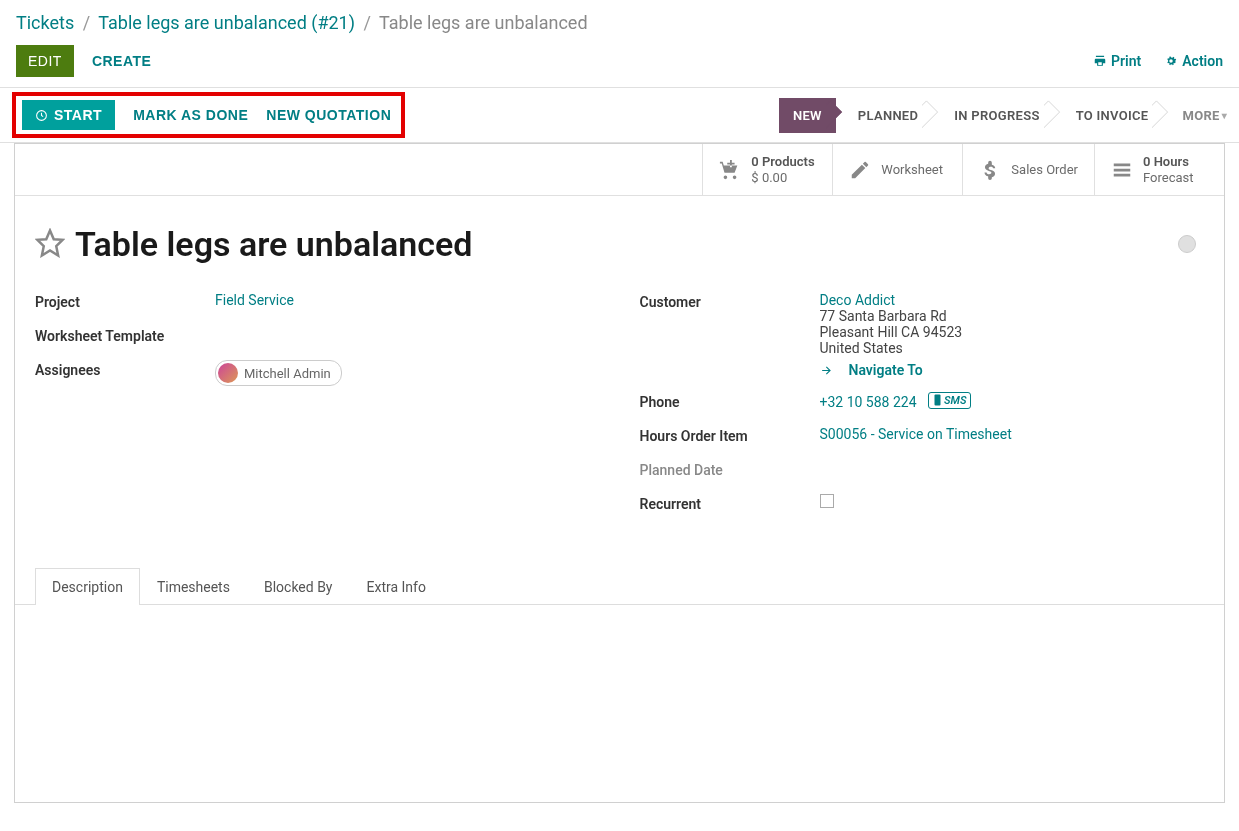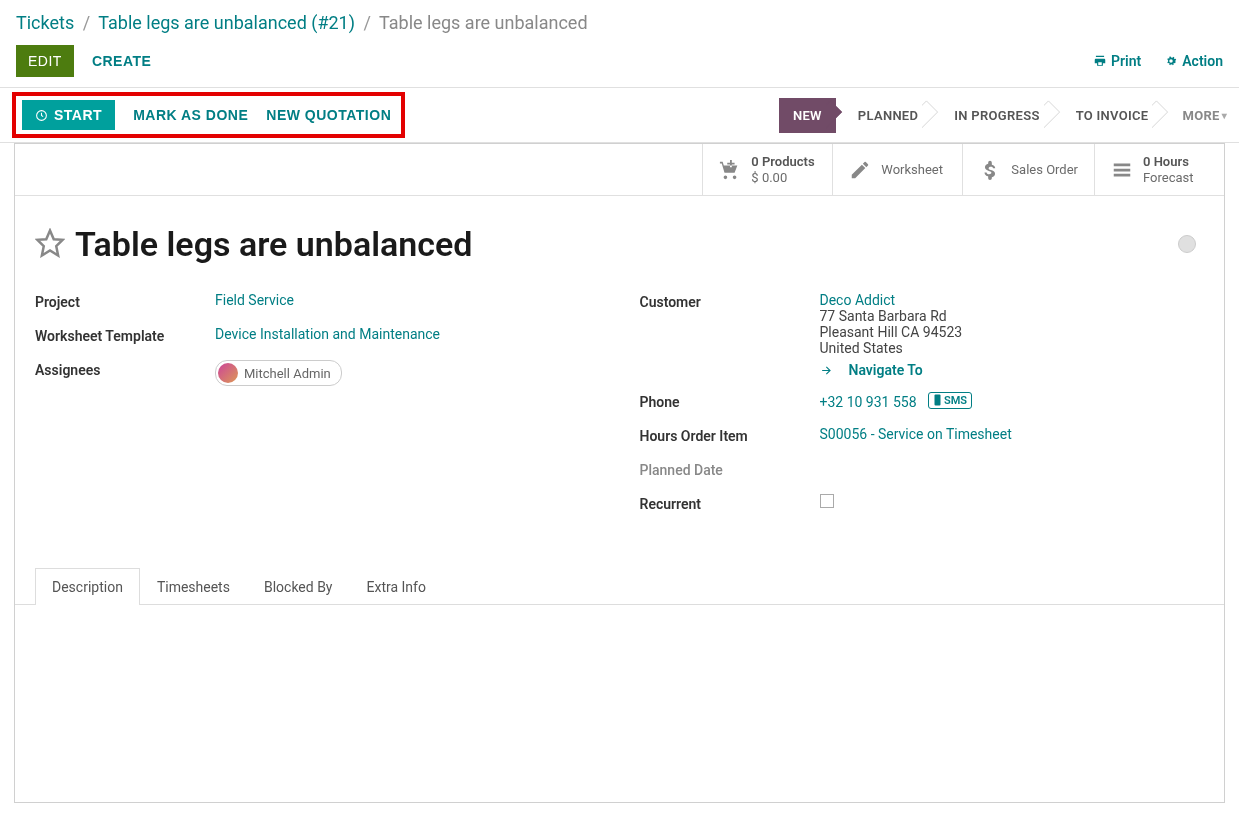--- a/index.html
+++ b/index.html
@@ -53,21 +53,21 @@
 .col { flex: 1; min-width: 0; }
 .field-row { display: flex; align-items: flex-start; margin-bottom: 12px; min-height: 22px; }
 .field-label { width: 180px; flex-shrink: 0; font-weight: 600; font-size: 14px; color: #333; padding-top: 2px; }
 .field-label.muted { color: #888; font-weight: 500; }
 .field-val { flex: 1; font-size: 14px; color: #444; }
 .field-val a { color: #017e84; text-decoration: none; }
 .assignee-tag { display: inline-flex; align-items: center; gap: 6px; border: 1px solid #ccc; border-radius: 12px; padding: 2px 10px 2px 2px; font-size: 13px; color: #666; }
 .assignee-tag .av { width: 20px; height: 20px; border-radius: 50%; background: linear-gradient(135deg, #c49, #d95); display: inline-block; }
 .nav-link { color: #017e84; font-weight: 600; font-size: 14px; display: inline-flex; align-items: center; gap: 16px; cursor: pointer; margin-top: 6px; }
 .nav-link svg { width: 13px; height: 13px; fill: #017e84; }
-.sms-badge { display: inline-flex; align-items: center; gap: 2px; color: #017e84; font-size: 11px; font-weight: 600; border: 1px solid #017e84; border-radius: 3px; padding: 1px 4px; margin-left: 8px; cursor: pointer; }
+.sms-badge { display: inline-flex; align-items: center; gap: 2px; color: #017e84; font-size: 11px; font-weight: 600; border: 1px solid #017e84; border-radius: 3px; padding: 1px 4px; margin-left: 8px; cursor: pointer; font-style: italic; }
 .sms-badge svg { width: 9px; height: 12px; fill: #017e84; }
 .checkbox { width: 14px; height: 14px; border: 1px solid #aaa; display: inline-block; }
 
 .tabs { display: flex; border-bottom: 1px solid #ddd; padding: 0 20px; margin-top: 10px; }
 .tab { padding: 10px 16px; font-size: 14px; color: #555; cursor: pointer; border: 1px solid transparent; border-bottom: none; margin-bottom: -1px; }
 .tab.active { border-color: #ddd; background: #fff; }
 
 .tab-content { min-height: 120px; }
 </style>
 </head>
@@ -178,21 +178,20 @@
   </div>
 
   <div class="fields-grid">
     <div class="col">
       <div class="field-row">
         <div class="field-label">Project</div>
         <div class="field-val"><a href="#">Field Service</a></div>
       </div>
       <div class="field-row">
         <div class="field-label">Worksheet Template</div>
-        <div class="field-val"><a href="#">Device Installation and Maintenance</a></div>
       </div>
       <div class="field-row">
         <div class="field-label">Assignees</div>
         <div class="field-val">
           <span class="assignee-tag">
             <span class="av"></span>
             <span>Mitchell Admin</span>
           </span>
         </div>
       </div>
@@ -210,21 +209,21 @@
             <svg viewBox="0 0 24 24">
                 <path d="M4 11h12l-5-5 1.4-1.4L20 12l-7.6 7.4L11 18l5-5H4z"></path>
               </svg>
             <span>Navigate To</span>
           </span>
         </div>
       </div>
       <div class="field-row">
         <div class="field-label">Phone</div>
         <div class="field-val">
-          <a href="#">+32 10 931 558</a>
+          <a href="#">+32 10 588 224</a>
           <span class="sms-badge">
             <svg viewBox="0 0 16 24">
                 <rect x="2" y="1" width="12" height="22" rx="2"></rect>
               </svg>
             <span>SMS</span>
           </span>
         </div>
       </div>
       <div class="field-row">
         <div class="field-label">Hours Order Item</div>

